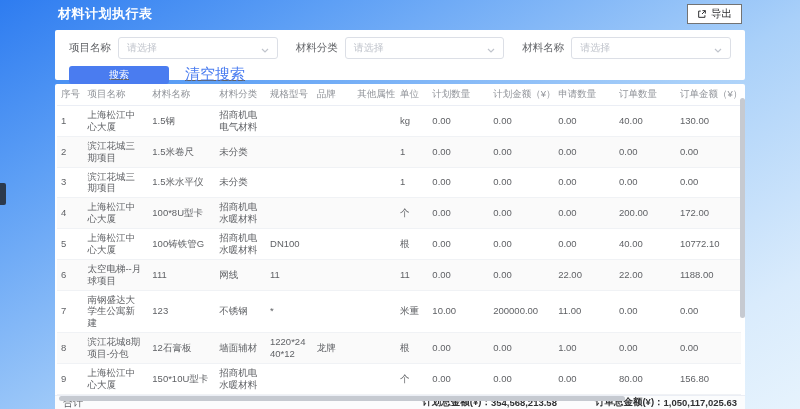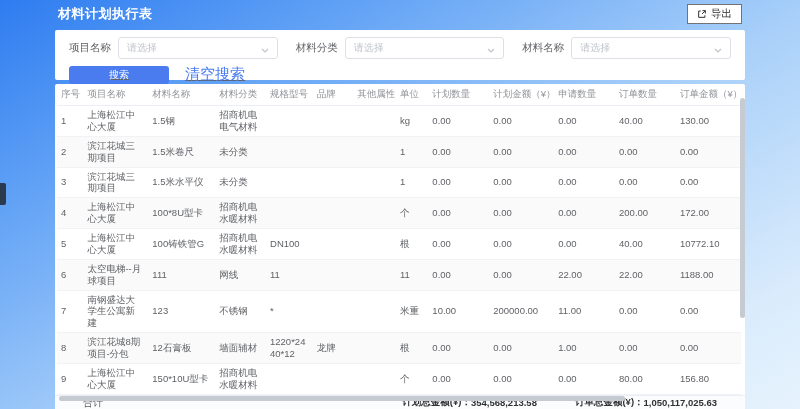--- a/index.html
+++ b/index.html
@@ -43,21 +43,21 @@
   tbody td { color:#606266; padding:3px 4px; border-bottom:1px solid #f0f2f5; vertical-align:middle;
     line-height:1.25; word-break:break-all; height:27px; }
   tbody tr:nth-child(even) { background:#fafafa; }
   .vscroll { position:absolute; right:0; top:14px; width:5px; height:220px; background:#c6cad1;
     border-radius:3px; cursor:pointer; }
   .hscroll { height:8px; position:relative; margin:0 2px; }
   .hscroll-thumb { position:absolute; left:2px; top:1px; width:566px; height:5px; background:#c6cad1;
     border-radius:3px; cursor:pointer; }
   
   .summary-bar { margin-top:auto; border-top:1px solid #ebeef5; background:#fbfcfd; height:23px;
-    display:flex; align-items:center; padding:0 28px; font-size:10px; }
+    display:flex; align-items:center; padding:0 8px; font-size:10px; }
   .summary-label { color:#606266; }
   .summary-totals { margin-left:auto; display:flex; gap:38px; }
   .total-item { display:flex; align-items:center; color:#303133; font-weight:bold; font-size:9.5px; white-space:nowrap; }
 </style>
 </head>
 <body>
 
 <div class="topbar">
   <div class="page-title">材料计划执行表</div>
   <button class="export-btn">

